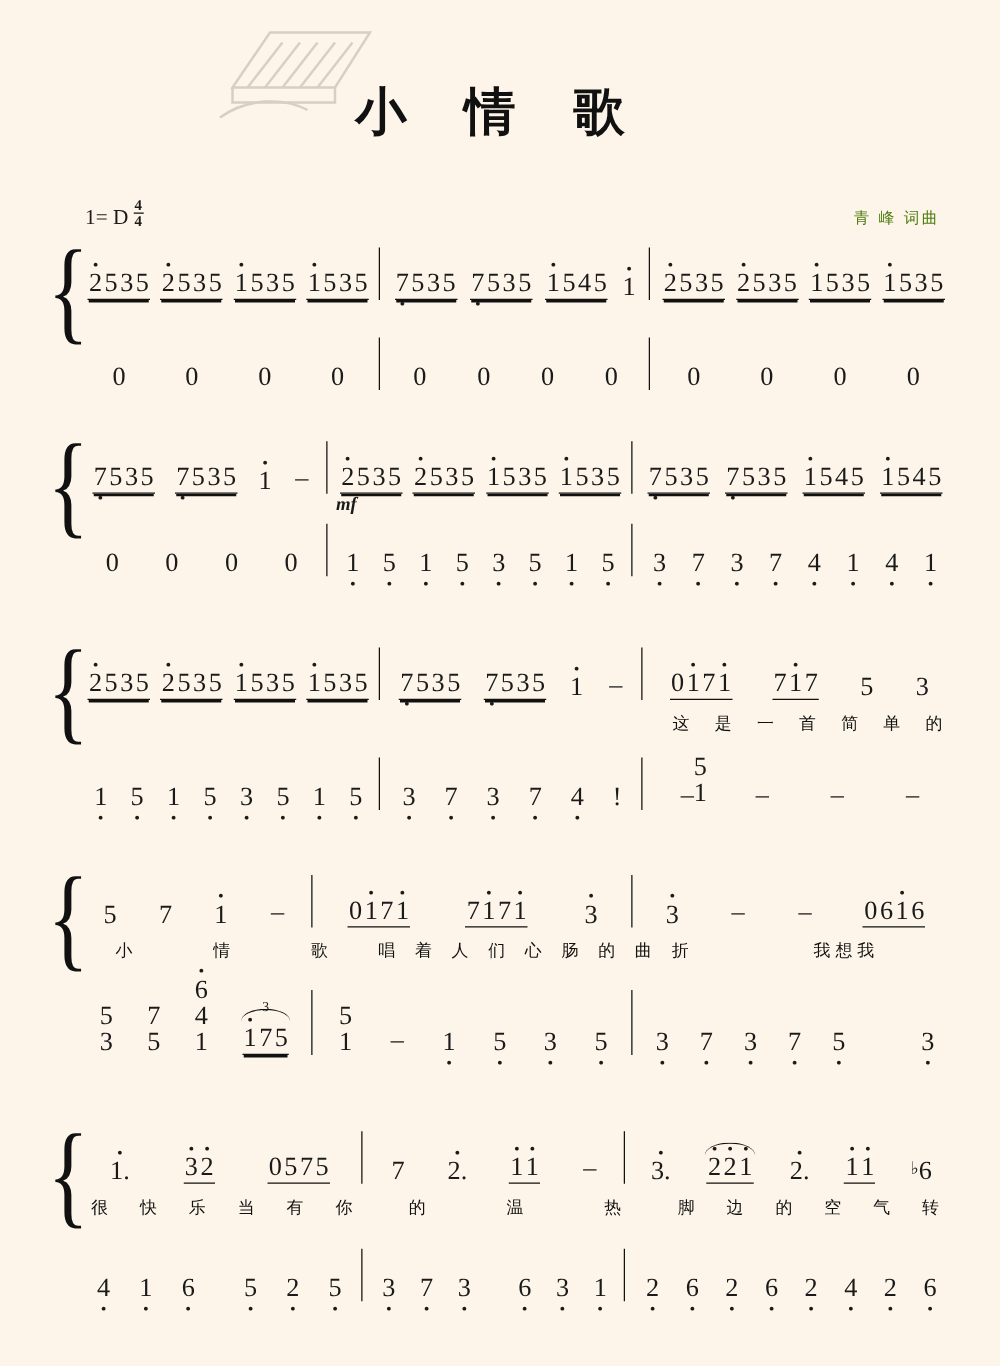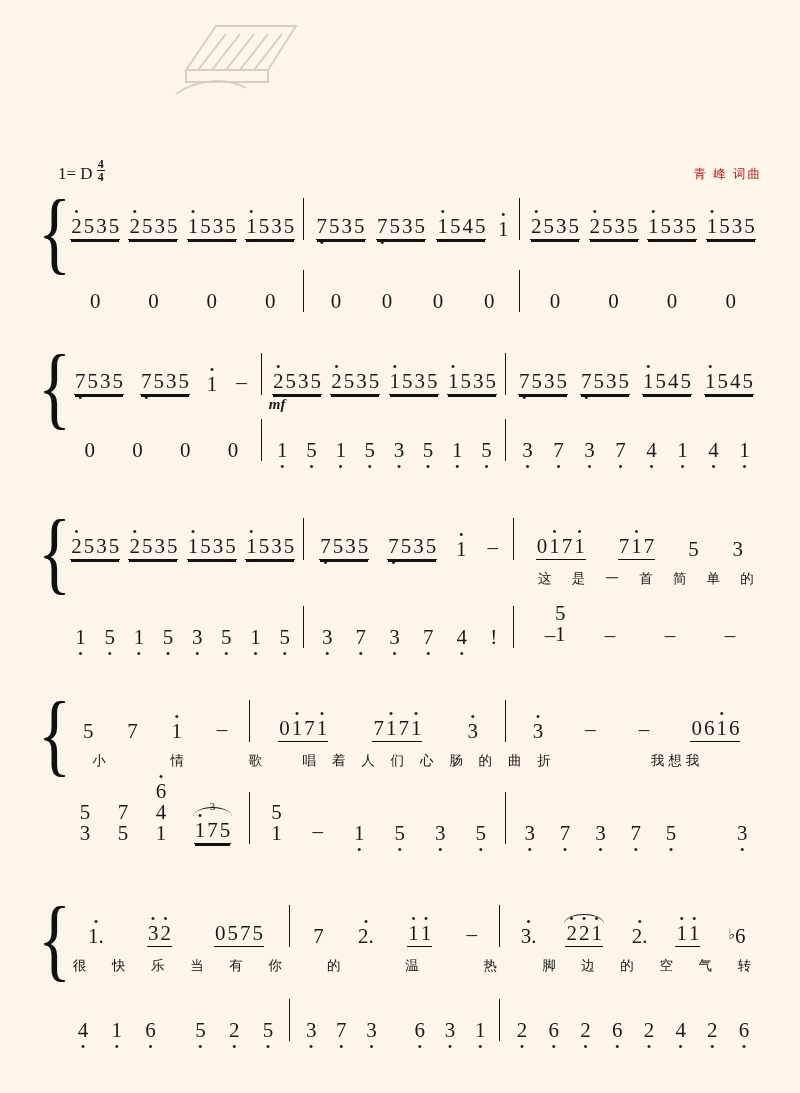--- a/index.html
+++ b/index.html
@@ -52,44 +52,44 @@
     width: 800px;
     text-align: center;
     font-size: 15px;
     font-weight: bold;
     font-family: "DejaVu Sans", sans-serif;
     color: #222;
     letter-spacing: 1px;
   }
   .keysig {
     position: absolute;
-    left: 58px;
+    left: 68px;
     top: 158px;
     font-size: 17px;
     font-family: "Liberation Serif", serif;
   }
   .keysig .frac {
     display: inline-block;
     vertical-align: -2px;
     text-align: center;
     font-size: 12px;
     line-height: 1.02;
     margin-left: 4px;
     font-weight: bold;
   }
   .keysig .frac .num { display:block; border-bottom: 1.3px solid #111; padding: 0 1px;}
   .keysig .frac .den { display:block; padding: 0 1px;}
   .credit {
     position: absolute;
-    right: 38px;
+    right: 48px;
     top: 166px;
     font-size: 12.5px;
     letter-spacing: 2px;
-    color: #b91c1c;
-    font-family: Liberation Serif, serif;
+    color: #4d7c0f;
+    font-family: Liberation Sans, sans-serif;
   }
 
   
   .system {
     position: absolute;
     left: 38px;
     width: 726px;
   }
 
   .brace {
@@ -222,20 +222,21 @@
       <path d="M18 62 L18 74 L100 74 L100 62"></path>
       <path d="M30 62 L58 26"></path>
       <path d="M44 62 L72 26"></path>
       <path d="M58 62 L86 26"></path>
       <path d="M72 62 L100 26"></path>
       <path d="M86 62 L114 26"></path>
       <path d="M8 86 C30 70, 60 70, 78 80"></path>
     </g>
   </svg>
 
+  <div class="title">小 情 歌</div>
 
   <div class="keysig">
     <span>1= D</span><span class="frac"><span class="num">4</span><span class="den">4</span></span>
   </div>
   <div class="credit">青 峰 词曲</div>
 
   <div class="system" style="top:198px;height:118px;">
     <div class="brace">{</div>
 
     <div class="row">

